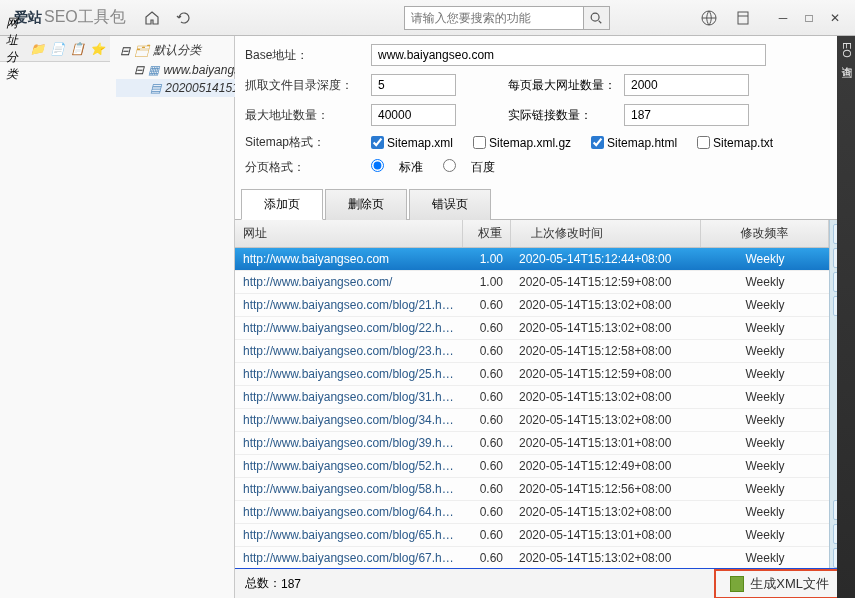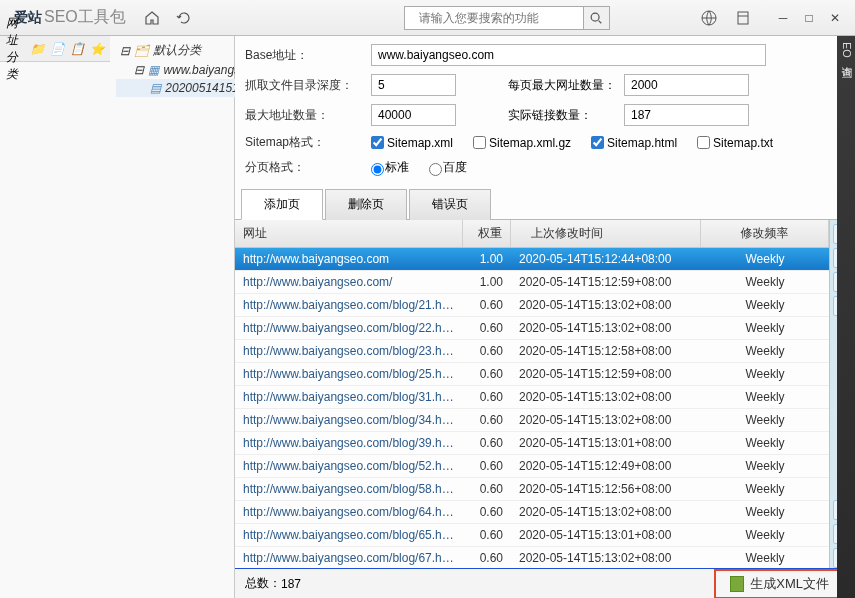--- a/index.html
+++ b/index.html
@@ -3,21 +3,21 @@
   <meta charset="utf-8">
   <style>
     * { box-sizing: border-box; margin: 0; padding: 0; }
     body { font-family: "Microsoft YaHei", Arial, sans-serif; font-size: 12px; background:#e8e8e8; width:855px; height:598px; overflow:hidden; position:relative; }
     
     .topbar { height:36px; background:linear-gradient(#f7f7f7,#ececec); border-bottom:1px solid #bcbcbc; display:flex; align-items:center; padding:0 8px; gap:8px;}
     .logo { font-weight:bold; color:#2a3a4a; font-size:14px; padding:2px 6px; }
     .logo small{font-weight:normal; font-size:16px; color:#888; margin-left:2px;}
     .icon-btn { width:24px; height:24px; display:flex; align-items:center; justify-content:center; border-radius:3px; cursor:pointer; color:#555;}
     .searchbox { margin-left:200px; display:flex; align-items:center;}
-    .searchbox input { width:180px; height:24px; border:1px solid #aaa; padding:0 14px; font-size:12px;}
+    .searchbox input { width:180px; height:24px; border:1px solid #aaa; padding:0 6px; font-size:12px;}
     .searchbox .sbtn{ width:26px; height:24px; border:1px solid #aaa; border-left:none; background:#f0f0f0; display:flex;align-items:center;justify-content:center; cursor:pointer;}
     .top-right { margin-left:auto; display:flex; align-items:center; gap:10px;}
     .wctrl { display:flex; gap:2px; margin-left:6px;}
     .wctrl span{ width:24px; height:20px; display:flex;align-items:center;justify-content:center; color:#444; cursor:pointer;}
     
     .container { display:flex; height:calc(100% - 36px); }
     .leftpanel { width:235px; background:#f9f9f9; border-right:1px solid #c8c8c8; display:flex; flex-direction:row;font-style:italic;}
     .lp-head { height:26px; display:flex; align-items:center; padding:0 6px; gap:6px; border-bottom:1px solid #d0d0d0; background:#efefef;}
     .mini-icon{ width:14px;height:14px; font-size:12px; color:#3a7ab8; cursor:pointer;}
     .tree { padding:4px 6px; font-size:12px; color:#333;}
@@ -29,21 +29,21 @@
     .file-ic{color:#5a8fc0;}
     
     .main { flex:1; background:#fdfdfd; position:relative; display:flex; flex-direction:column;}
     .form { padding:8px 10px 4px 10px;}
     .form-row{ display:flex; align-items:center; margin-bottom:8px; gap:6px;}
     .lbl{ width:120px; color:#333;}
     .txt{ height:22px; border:1px solid #b5b5b5; background:#fff; padding:0 6px; font-size:12px;}
     .w400{width:395px;} .w80{width:85px;} .w120{width:125px;}
     .chk{ display:flex; align-items:center; gap:3px; margin-right:14px;}
     .chk input{accent-color:#2a7ad1;}
-    .rad{ display:flex; align-items:flex-end; gap:1px; margin-right:14px;}
+    .rad{ display:flex; align-items:flex-start; gap:15px; margin-right:14px;}
     
     .tabs{ display:flex; border-bottom:1px solid #b8b8b8; padding-left:6px;}
     .tab{ padding:6px 22px; border:1px solid #b8b8b8; border-bottom:none; background:linear-gradient(#f3f3f3,#e2e2e2); margin-right:2px; cursor:pointer; position:relative; top:1px; font-size:12px;}
     .tab.active{ background:#fff; border-bottom:1px solid #fff;}
     
     .tablewrap{ flex:1; display:flex; overflow:hidden; border-top:none;}
     .tbl{ flex:1; overflow:hidden;}
     .thead{ display:flex; background:linear-gradient(#f5f5f5,#e4e4e4); border-bottom:1px solid #c4c4c4; font-weight:normal;font-family:Liberation Serif, serif;}
     .th{ padding:5px 8px; border-right:1px solid #d0d0d0; font-size:12px; color:#333;}
     .c-url{flex:0 0 228px;} .c-pr{flex:0 0 48px; text-align:right;} .c-date{flex:0 0 190px; padding-left:20px;} .c-freq{flex:1;text-align:center;}

